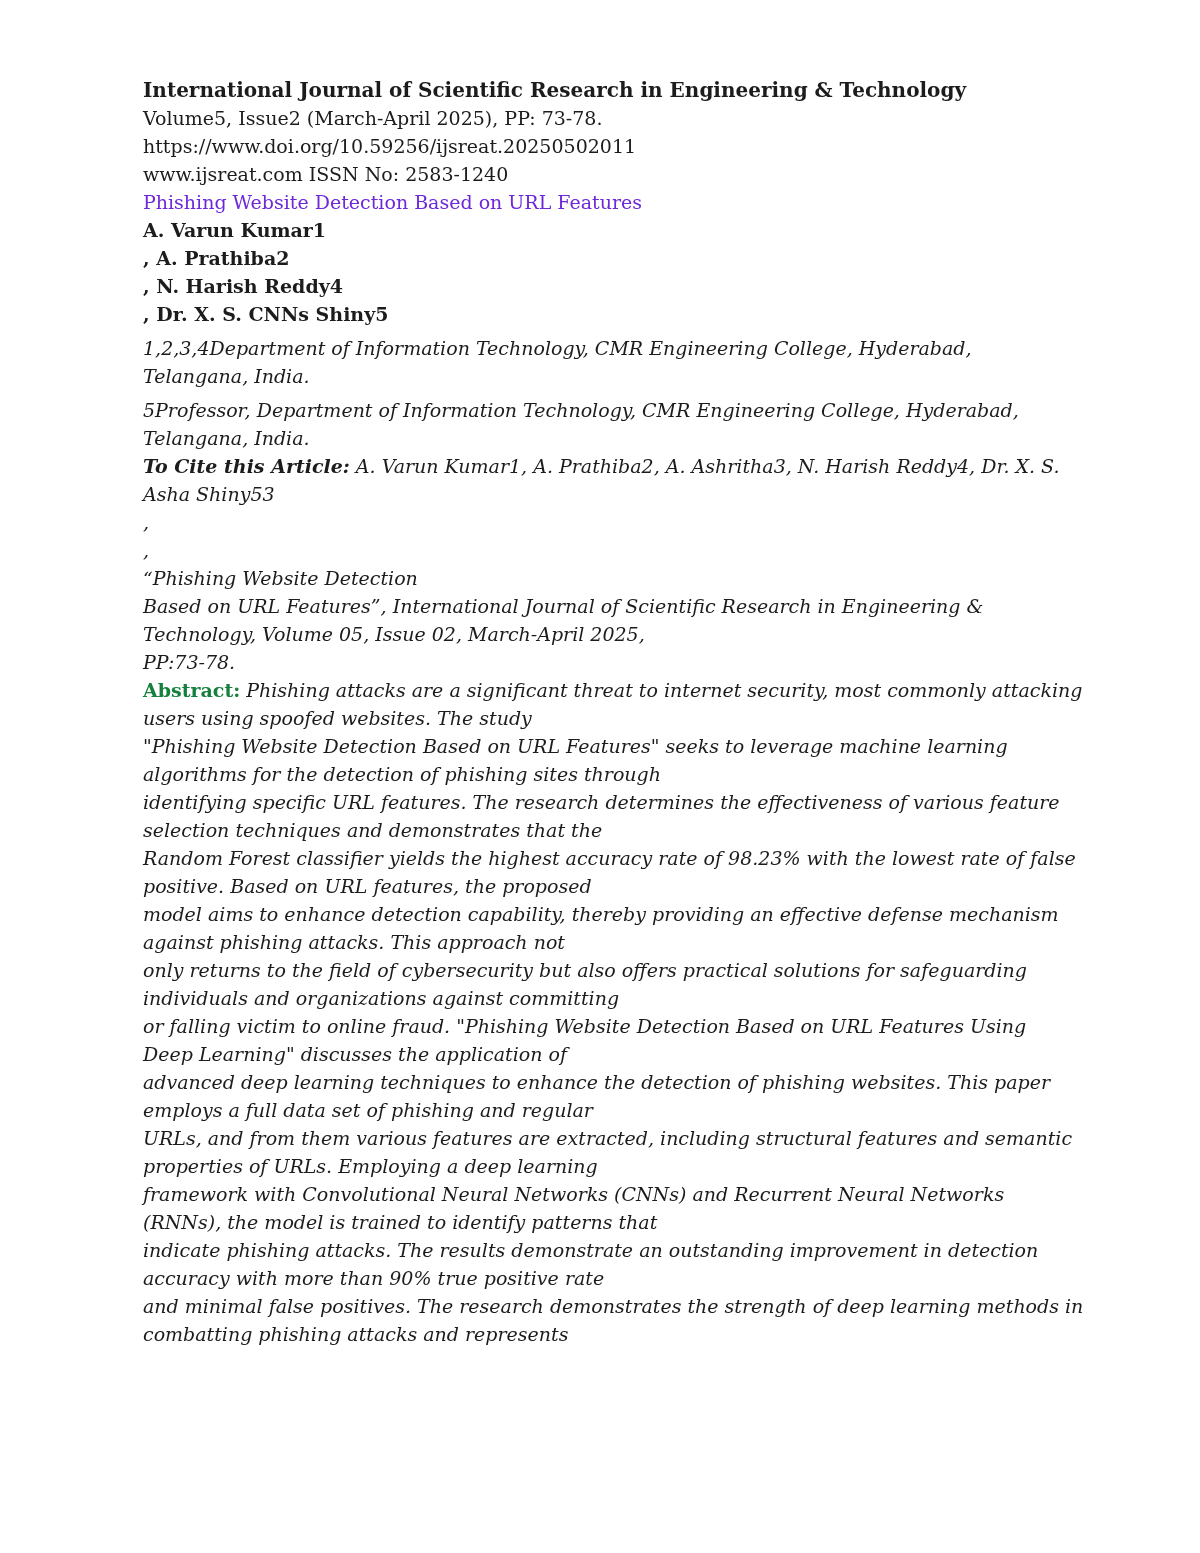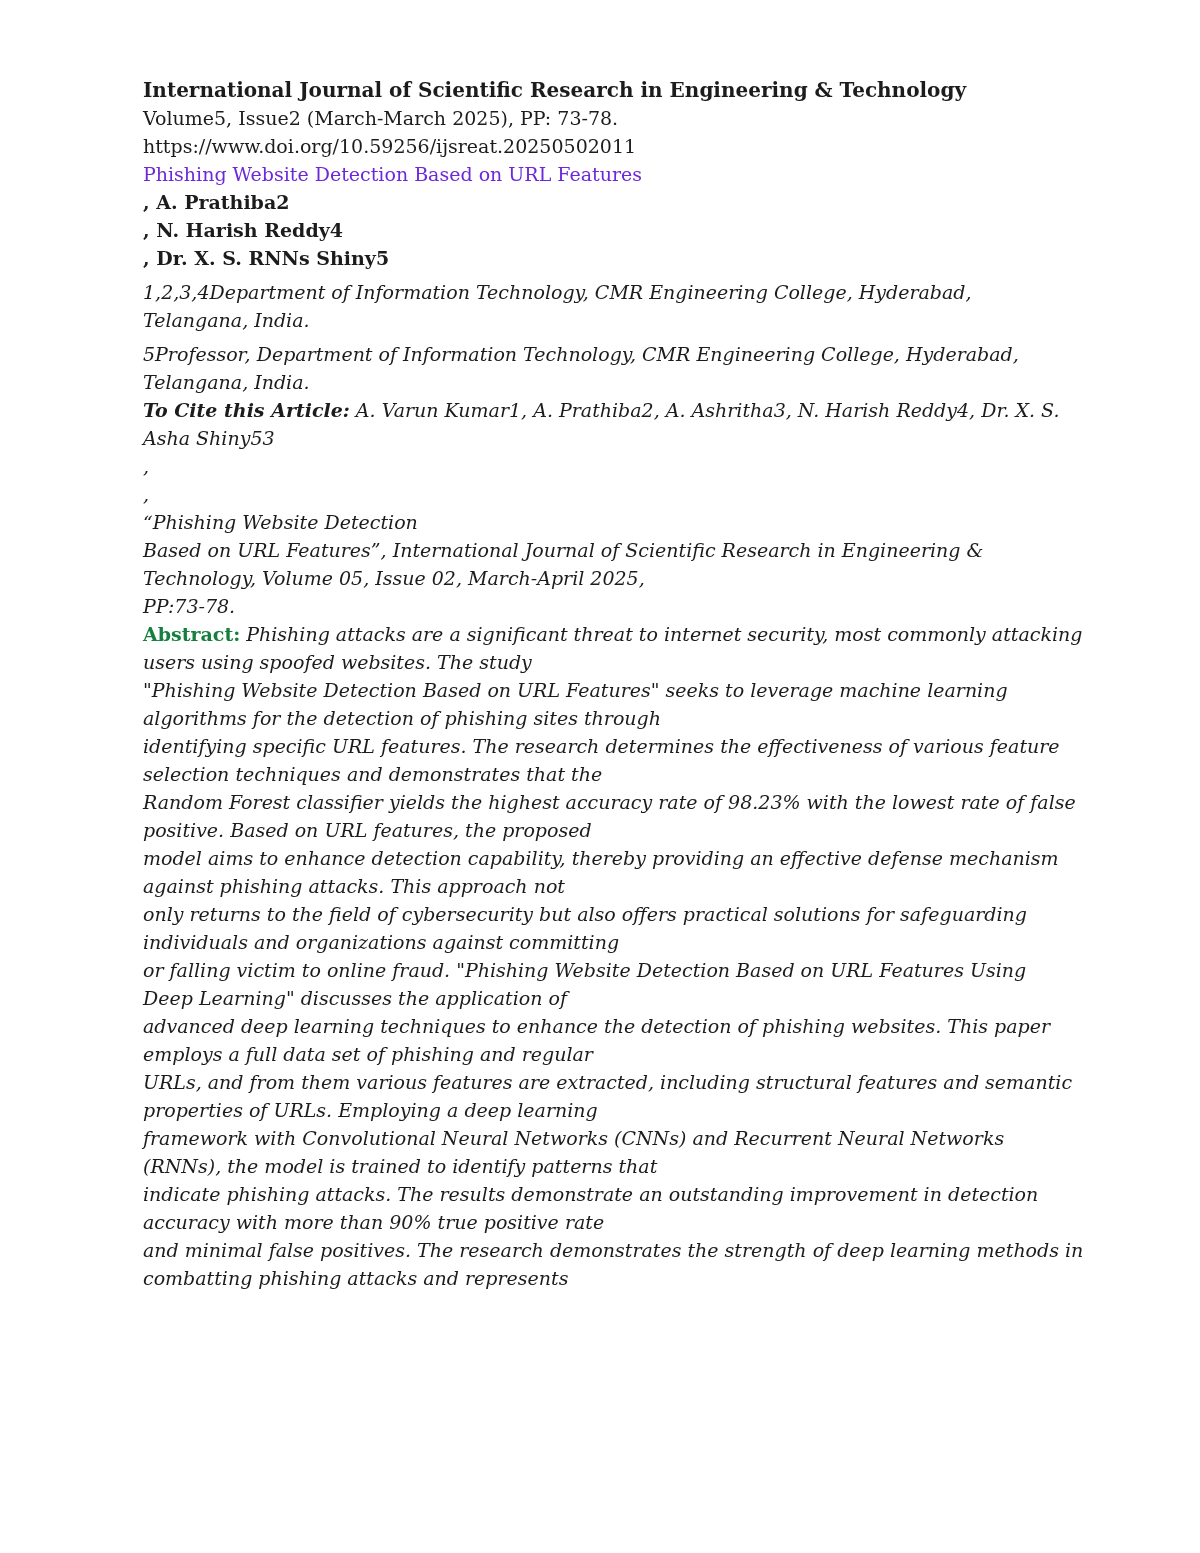--- a/index.html
+++ b/index.html
@@ -34,30 +34,32 @@
   .orange-title  { color: #6d28d9; }
   .orange-label  { color: #15803d; font-weight: bold; }
 </style>
 </head>
 <body>
 
 <div class="doc">
 
   <div class="line journal-title">International Journal of Scientific Research in Engineering &amp; Technology</div>
 
-  <div class="line">Volume5, Issue2 (March-March 2025), PP: 73-78.</div>
+  <div class="line">Volume5, Issue2 (March-April 2025), PP: 73-78.</div>
 
   <div class="line">https://www.doi.org/10.59256/ijsreat.20250502011</div>
 
+  <div class="line">www.ijsreat.com ISSN No: 2583-1240</div>
 
   <div class="line orange-title">Phishing Website Detection Based on URL Features</div>
 
+  <div class="line bold">A. Varun Kumar1</div>
   <div class="line bold">, A. Prathiba2</div>
   <div class="line bold">, N. Harish Reddy4</div>
-  <div class="line bold">, Dr. X. S. RNNs Shiny5</div>
+  <div class="line bold">, Dr. X. S. CNNs Shiny5</div>
 
   <div class="line italic pre">1,2,3,4Department of Information Technology, CMR Engineering College, Hyderabad,
 Telangana, India.</div>
   <div class="line italic pre">5Professor, Department of Information Technology, CMR Engineering College, Hyderabad,
 Telangana, India.</div>
 
   <div class="line pre"><span class="bold italic">To Cite this Article:</span><span class="italic"> A. Varun Kumar1, A. Prathiba2, A. Ashritha3, N. Harish Reddy4, Dr. X. S.
 Asha Shiny53
 ,
 ,

